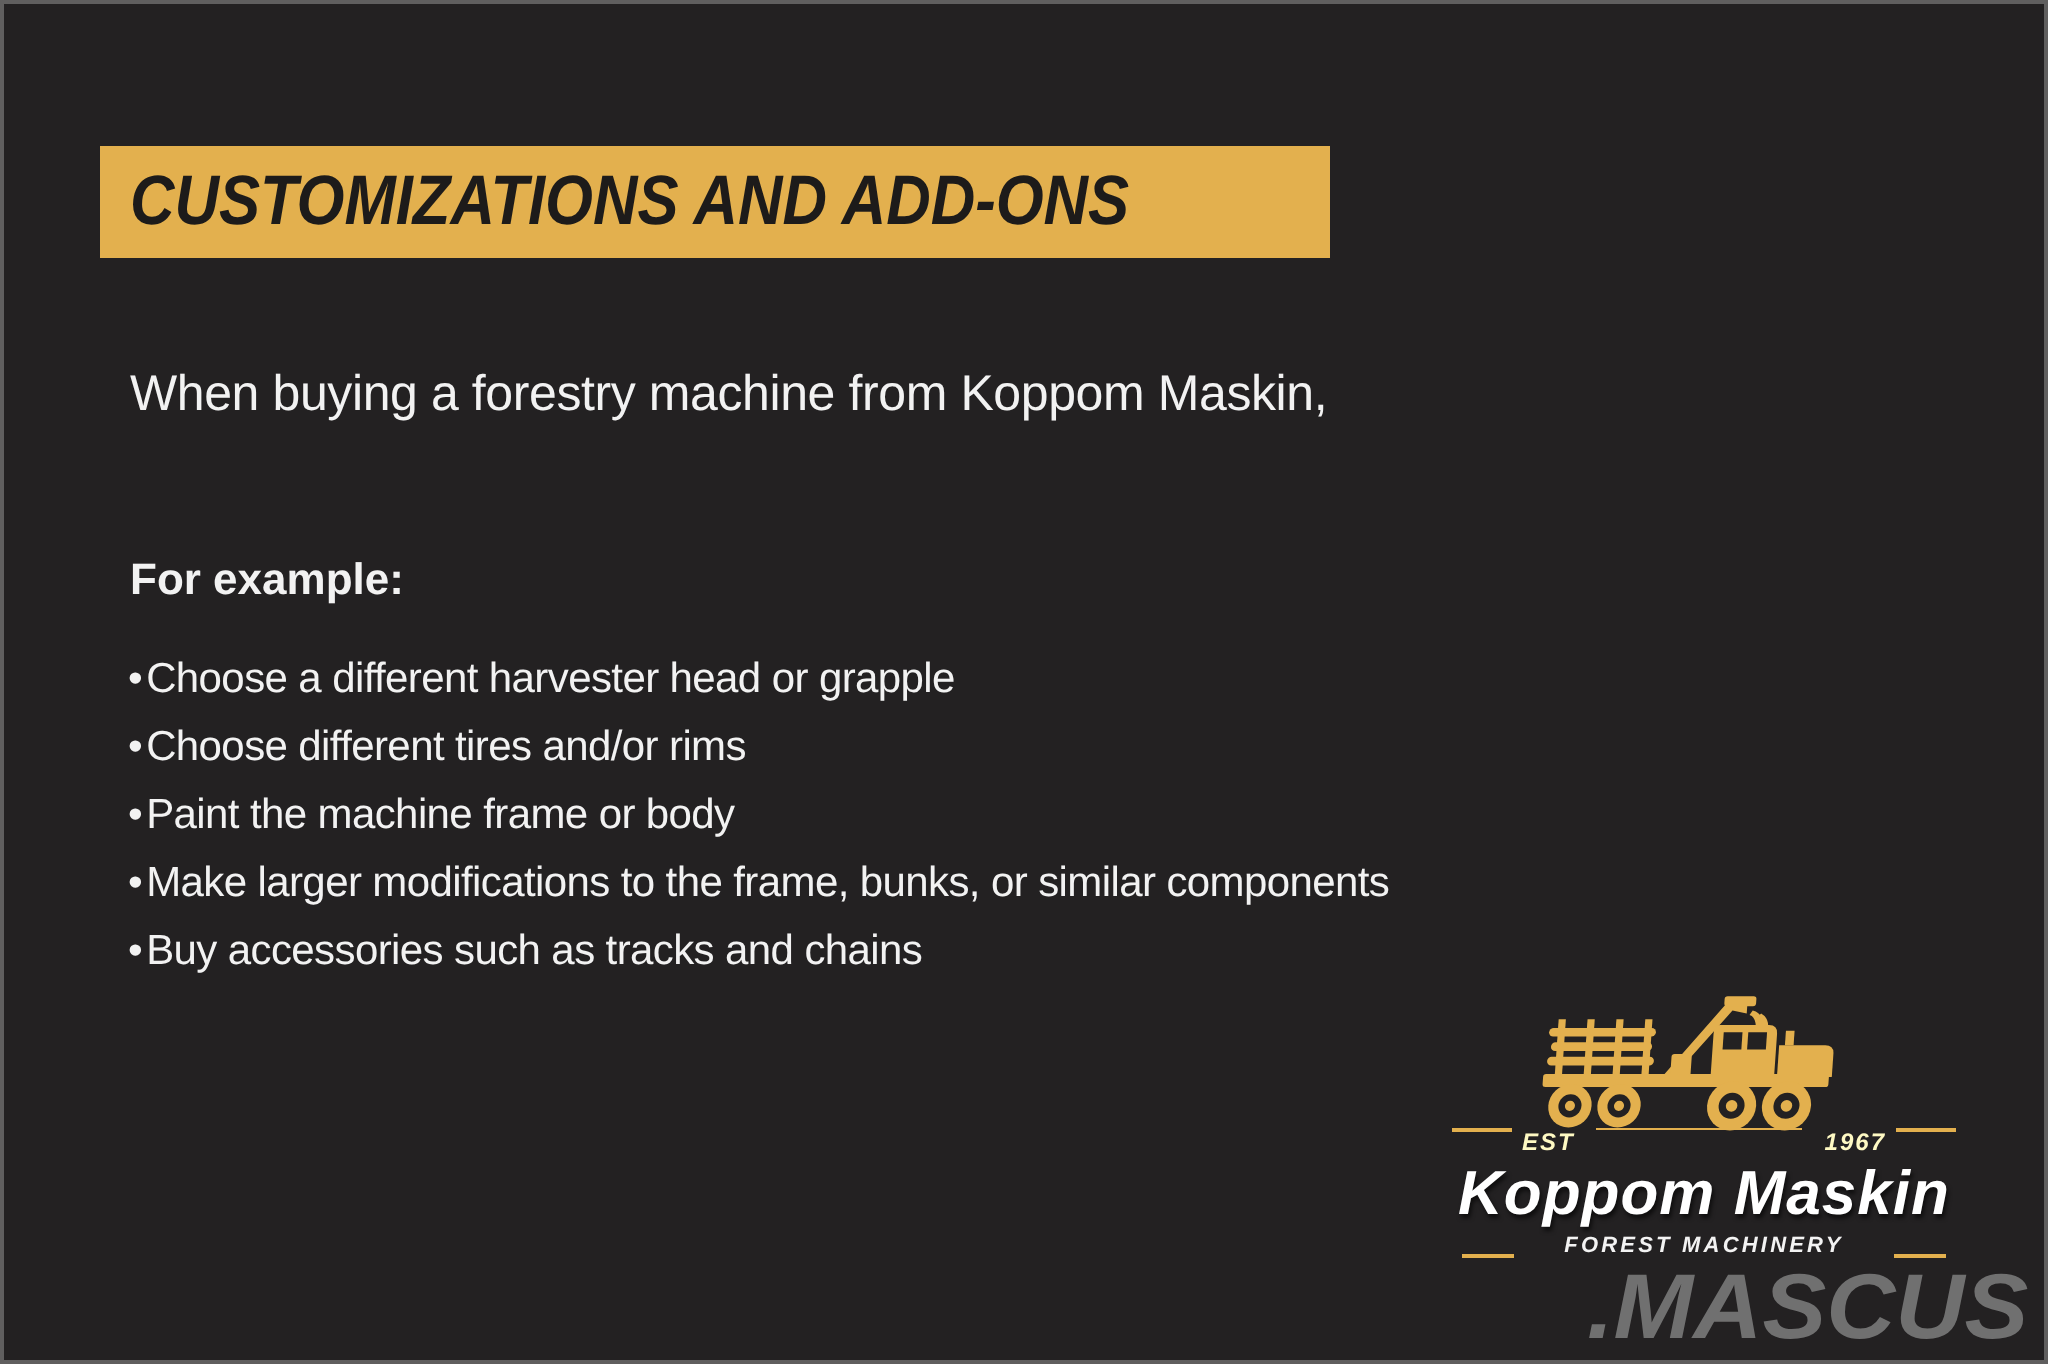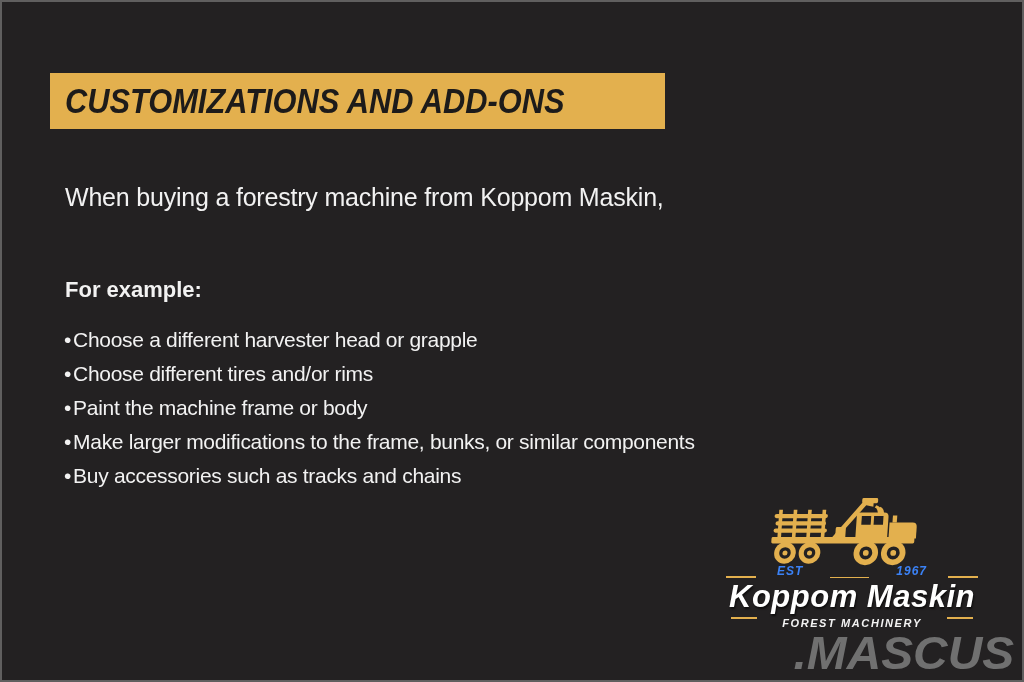--- a/index.html
+++ b/index.html
@@ -95,27 +95,26 @@
     right: 46px; top: 492px;
     width: 252px;
     display: flex;
     flex-direction: column;
     align-items: center;
   }
   .logo .machine { margin-bottom: -8px; }
   .est-row {
     width: 100%;
     display: flex;
-    align-items: flex-end;
-    color: #3b82f6;
+    align-items: flex-start;
+    color: #fef9c3;
     font-size: 12px;
     font-weight: bold;
     font-style: italic;
     letter-spacing: 1px;
-    gap: 16px;
   }
   .est-row .rule {
     height: 2px;
     background: var(--accent-yellow, #E3B04E);
   }
   .est-row .rule.short { width: 30px; }
   .est-row .rule.long { flex: 1; height: 1px; margin: 0 6px; }
   .est-row .lbl { margin: 0 5px; }
   .company-name {
     color: #FFFFFF;
@@ -124,21 +123,21 @@
     font-style: italic;
     letter-spacing: 0.5px;
     white-space: nowrap;
     text-shadow: 1px 2px 2px rgba(0,0,0,0.6);
     margin-top: 1px;
     text-align: center;
   }
   .tagline-row {
     width: 96%;
     display: flex;
-    align-items: flex-start;
+    align-items: flex-end;
     margin-top: 2px;
     gap: 17px;
   }
   .tagline-row .rule {
     flex: 1;
     height: 2px;
     background: var(--accent-yellow, #E3B04E);
   }
   .tagline-row .tagline {
     color: #F3F3F3;

